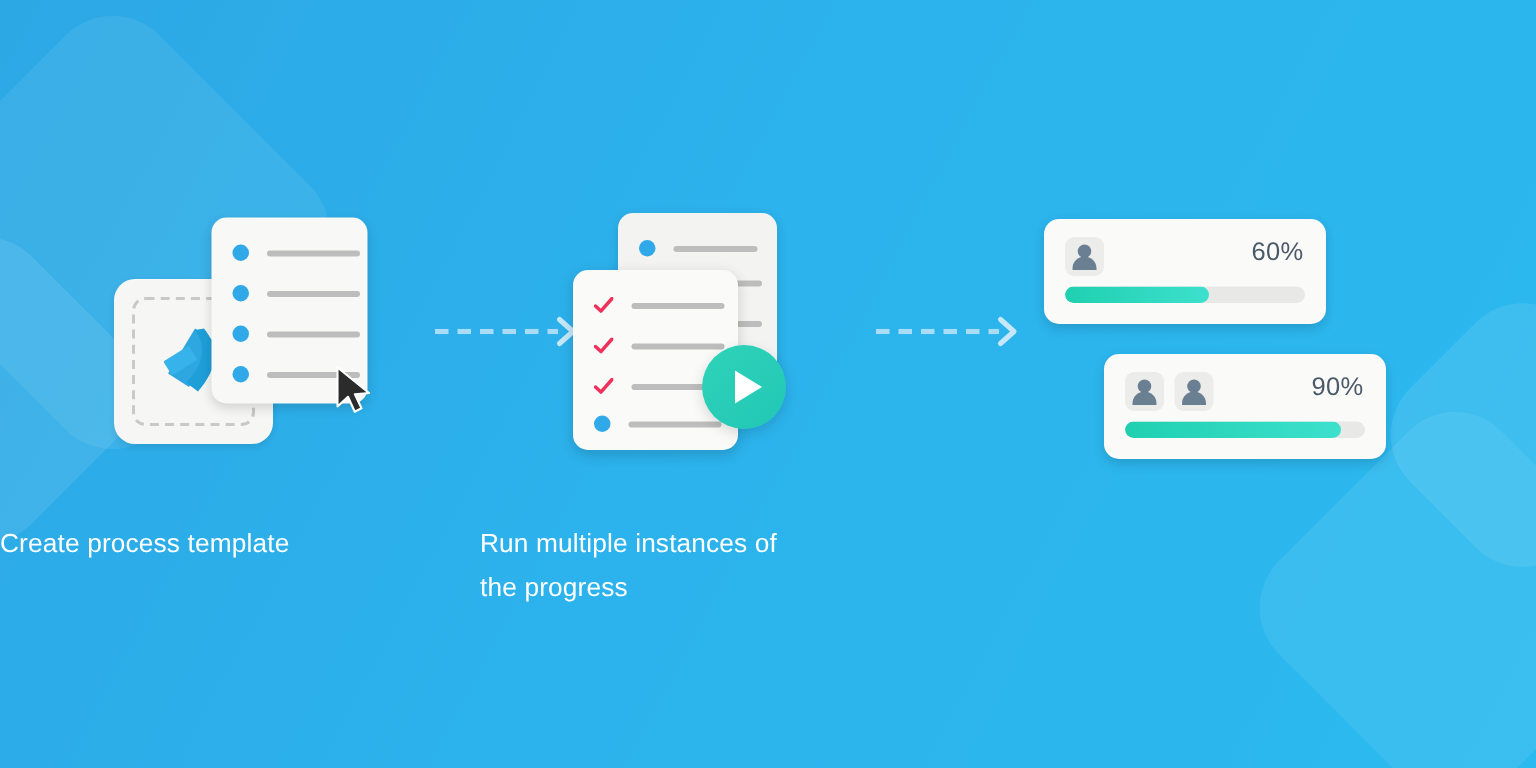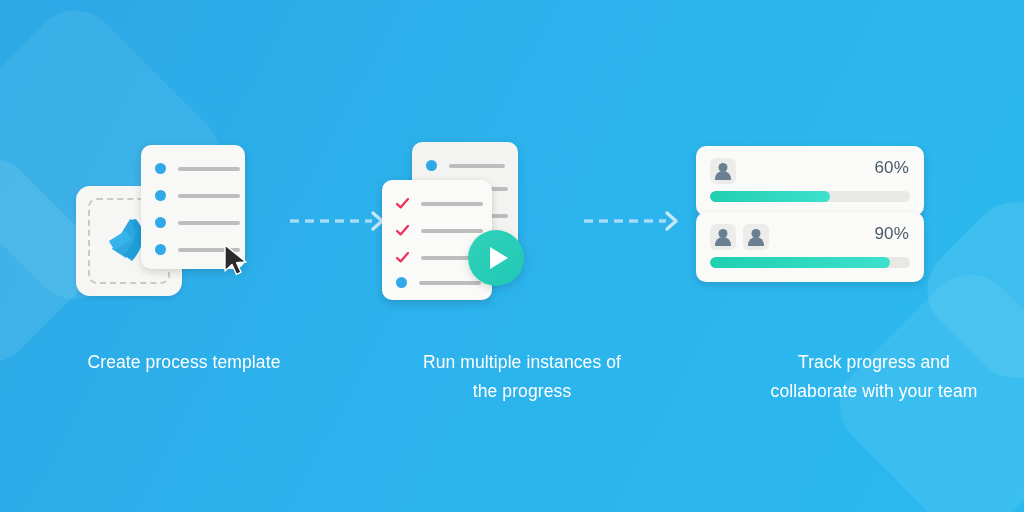--- a/index.html
+++ b/index.html
@@ -39,28 +39,26 @@
     height: 100%;
   }
   .step-art {
     position: relative;
     height: 300px;
   }
   .caption {
     position: absolute;
     left: 0; right: 0;
     top: 348px;
-    text-align: center;
     color: #ffffff;
     font-size: 17.5px;
     line-height: 29px;
     font-weight: 400;
     letter-spacing: .1px;
     white-space: pre-line;
-    padding-left: 48px;
   }
 
   
   .s1 { width: 320px; }
   .card-ghost {
     position: absolute;
     left: 76px; top: 186px;
     width: 106px; height: 110px;
     background: #f6f6f4;
     border-radius: 14px;
@@ -128,24 +126,23 @@
 
   
   .s3 { width: 348px; }
   .prog-card {
     position: absolute;
     left: 20px;
     width: 188px; height: 70px;
     background: #fafaf8;
     border-radius: 10px;
     box-shadow: 0 3px 8px rgba(0,0,0,.14);
-    padding-left: 40px;
   }
   .pc1 { top: 146px; }
-  .pc2 { top: 212px; }
+  .pc2 { top: 236px; margin-left: 40px; }
   .avatars { position: absolute; left: 14px; top: 12px; display: flex; gap: 7px; }
   .avatar {
     width: 26px; height: 26px;
     border-radius: 6px;
     background: #ececea;
     position: relative;
   }
   .av-head {
     position: absolute; left: 50%; top: 5px;
     transform: translateX(-50%);
@@ -334,18 +331,16 @@
               <span class="av-head"></span>
               <span class="av-body"></span>
             </div>
           </div>
           <div class="pct">90%</div>
           <div class="track">
             <div class="fill" id="fill-1" style="width: 90%;"></div>
           </div>
         </div>
       </div>
-      <div class="caption">Track progress and
-collaborate with your team</div>
     </div>
 
   </div>
 </div>
 
 </body></html>

